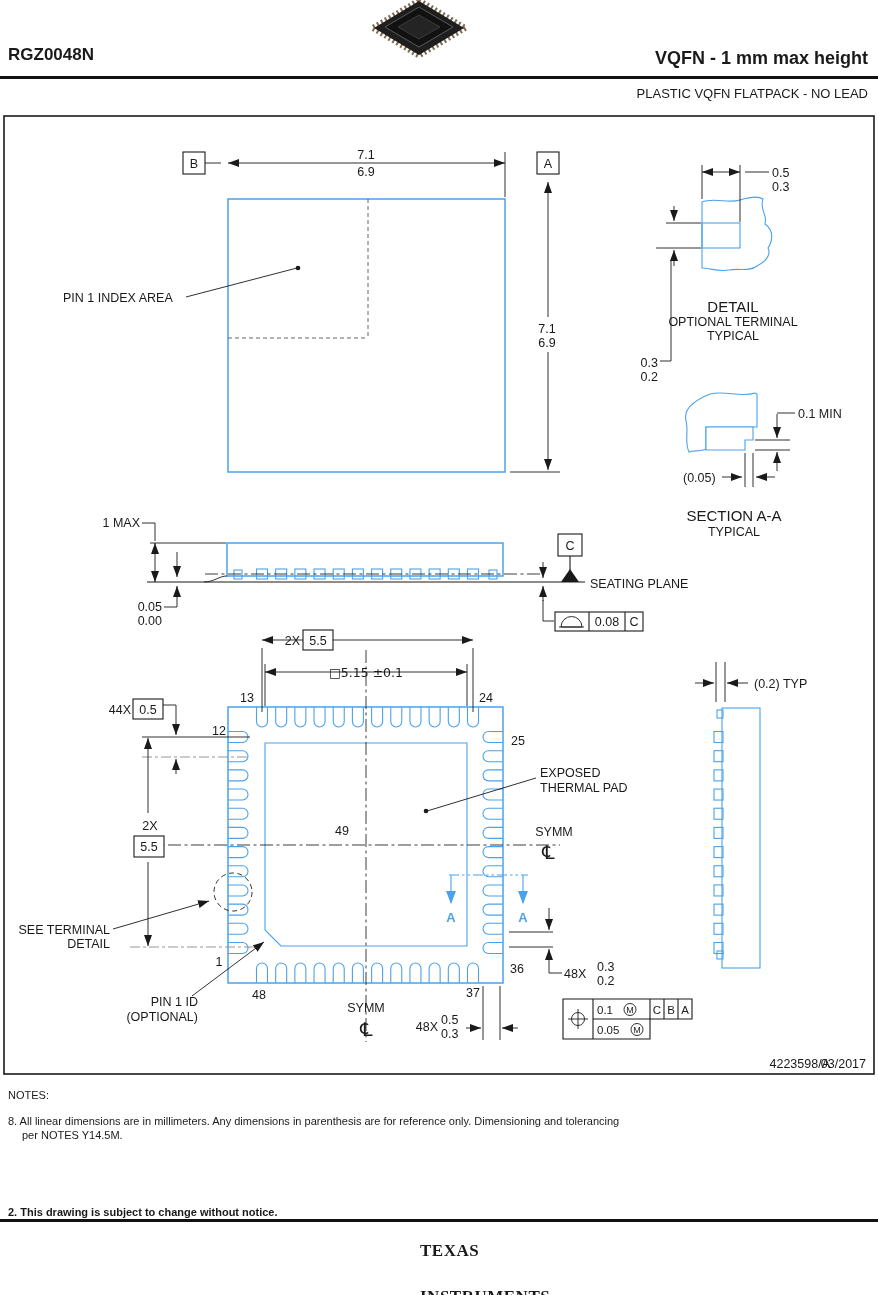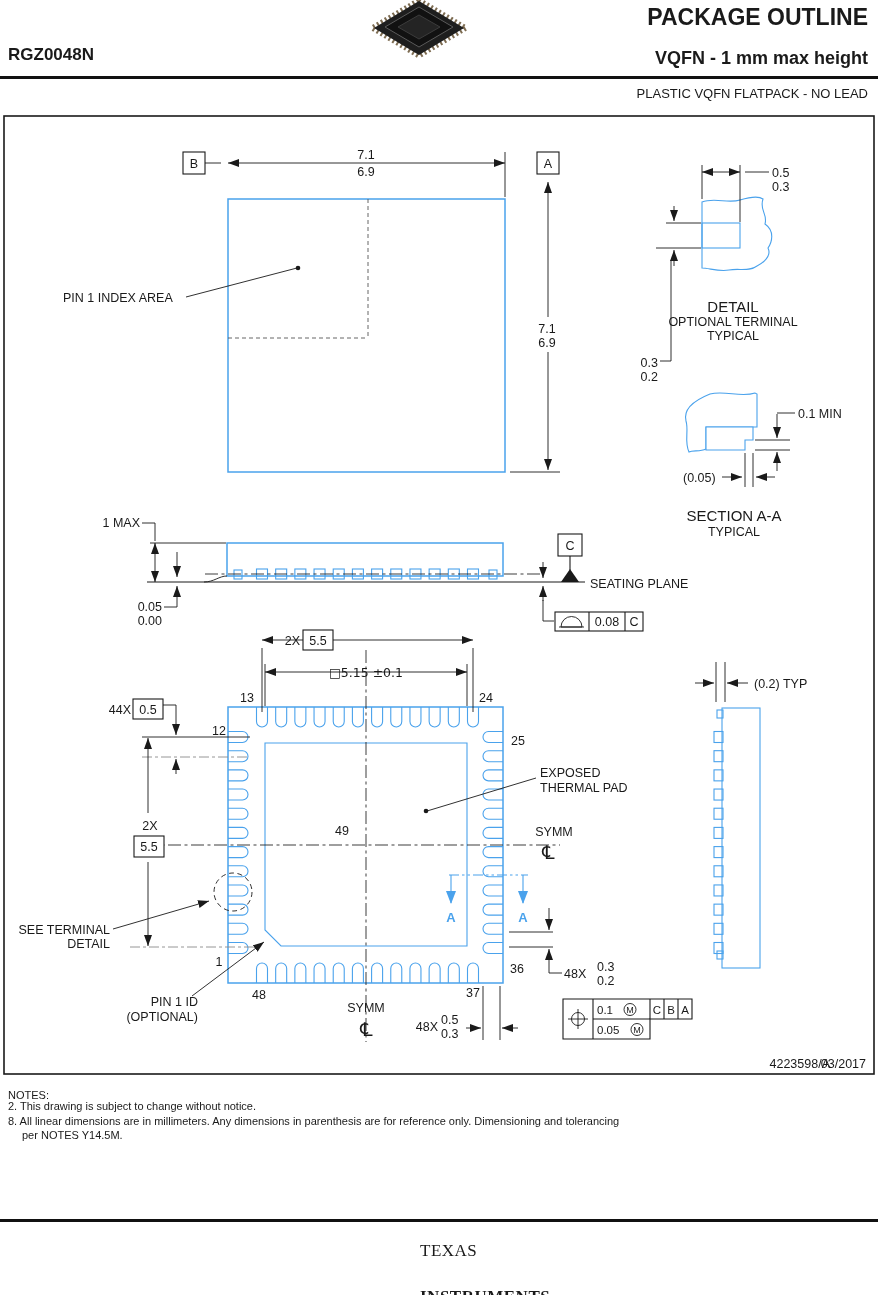--- a/index.html
+++ b/index.html
@@ -10,25 +10,25 @@
   #hdr-title{top:4px;right:10px;font-size:23px;font-weight:bold;}
   #hdr-part{top:45px;left:8px;font-size:17px;font-weight:bold;}
   #hdr-sub{top:48px;right:10px;font-size:18px;font-weight:bold;}
   #hdr-rule{top:76px;left:0;width:878px;height:3px;background:#111;}
   #hdr-fam{top:86px;right:10px;font-size:13px;}
   
   .note{font-size:11px;line-height:14px;}
   #notes-head{top:1088px;left:8px;}
   #note1a{top:1114px;left:8px;}
   #note1b{top:1128px;left:22px;}
-  #note2{top:1099px;left:8px;}
+  #note2{top:1205px;left:8px;font-weight:bold;}
   #note3{top:1157px;left:8px;}
   
   #ftr-rule{top:1219px;left:0;width:878px;height:3px;background:#111;}
-  #brand1{top:1241px;left:420px;font-family:"Liberation Serif",serif;font-size:17px;font-weight:normal;letter-spacing:.5px;}
+  #brand1{top:1241px;left:420px;font-family:"Liberation Serif",serif;font-size:17px;font-weight:bold;letter-spacing:.5px;}
   #brand2{top:1287px;left:420px;font-family:"Liberation Serif",serif;font-size:17px;font-weight:bold;letter-spacing:.5px;text-align:center;}
   #ti-url{top:1308px;left:383px;width:170px;text-align:left;font-size:13.5px;}
   
   svg text{font-family:"Liberation Sans",sans-serif;fill:var(--ink);font-size:12.5px;}
   svg .t15{font-size:15px;}
   svg .t9{font-size:9px;}
   svg .t11{font-size:11.5px;}
   svg .dejavu{font-family:"DejaVu Sans",sans-serif;}
   svg .mid{text-anchor:middle;} svg .end{text-anchor:end;}
   svg path,svg line,svg rect,svg circle,svg polyline{fill:none;}
@@ -44,21 +44,20 @@
   .dash{stroke:#555;stroke-width:0.9;stroke-dasharray:4 3;}
   .dashc{stroke:var(--ink);stroke-width:0.9;stroke-dasharray:5 3.5;}
   .mk{fill:var(--ink);stroke:none;} .mkb{fill:var(--blue);stroke:none;}
   .blue-t{fill:var(--blue);font-weight:bold;font-size:13px;}
 </style>
 </head>
 <body>
 
 <div id="page">
 
-  <div class="abs" id="hdr-title">PACKAGE OUTLINE</div>
   <div class="abs" id="hdr-part">RGZ0048N</div>
   <div class="abs" id="hdr-sub">VQFN - 1 mm max height</div>
   <div class="abs" id="hdr-rule"></div>
   <div class="abs" id="hdr-fam">PLASTIC VQFN FLATPACK - NO LEAD</div>
 
   <svg class="abs" style="top:0;left:368px" width="100" height="58">
     <polygon points="51,0 98,28 51,56 4,28" stroke="#7d6c52" stroke-width="5" stroke-dasharray="2 2.6" fill="none"></polygon>
     <polygon points="51,1 96,28 51,55 6,28" fill="#1e1e1e"></polygon>
     <polygon points="51,7 85,27 51,47 17,27" fill="#111" stroke="#5a5a5a" stroke-width="1"></polygon>
     <polygon points="51,15 72,27 51,39 30,27" fill="#242424" stroke="#3c3c3c" stroke-width="1"></polygon>

